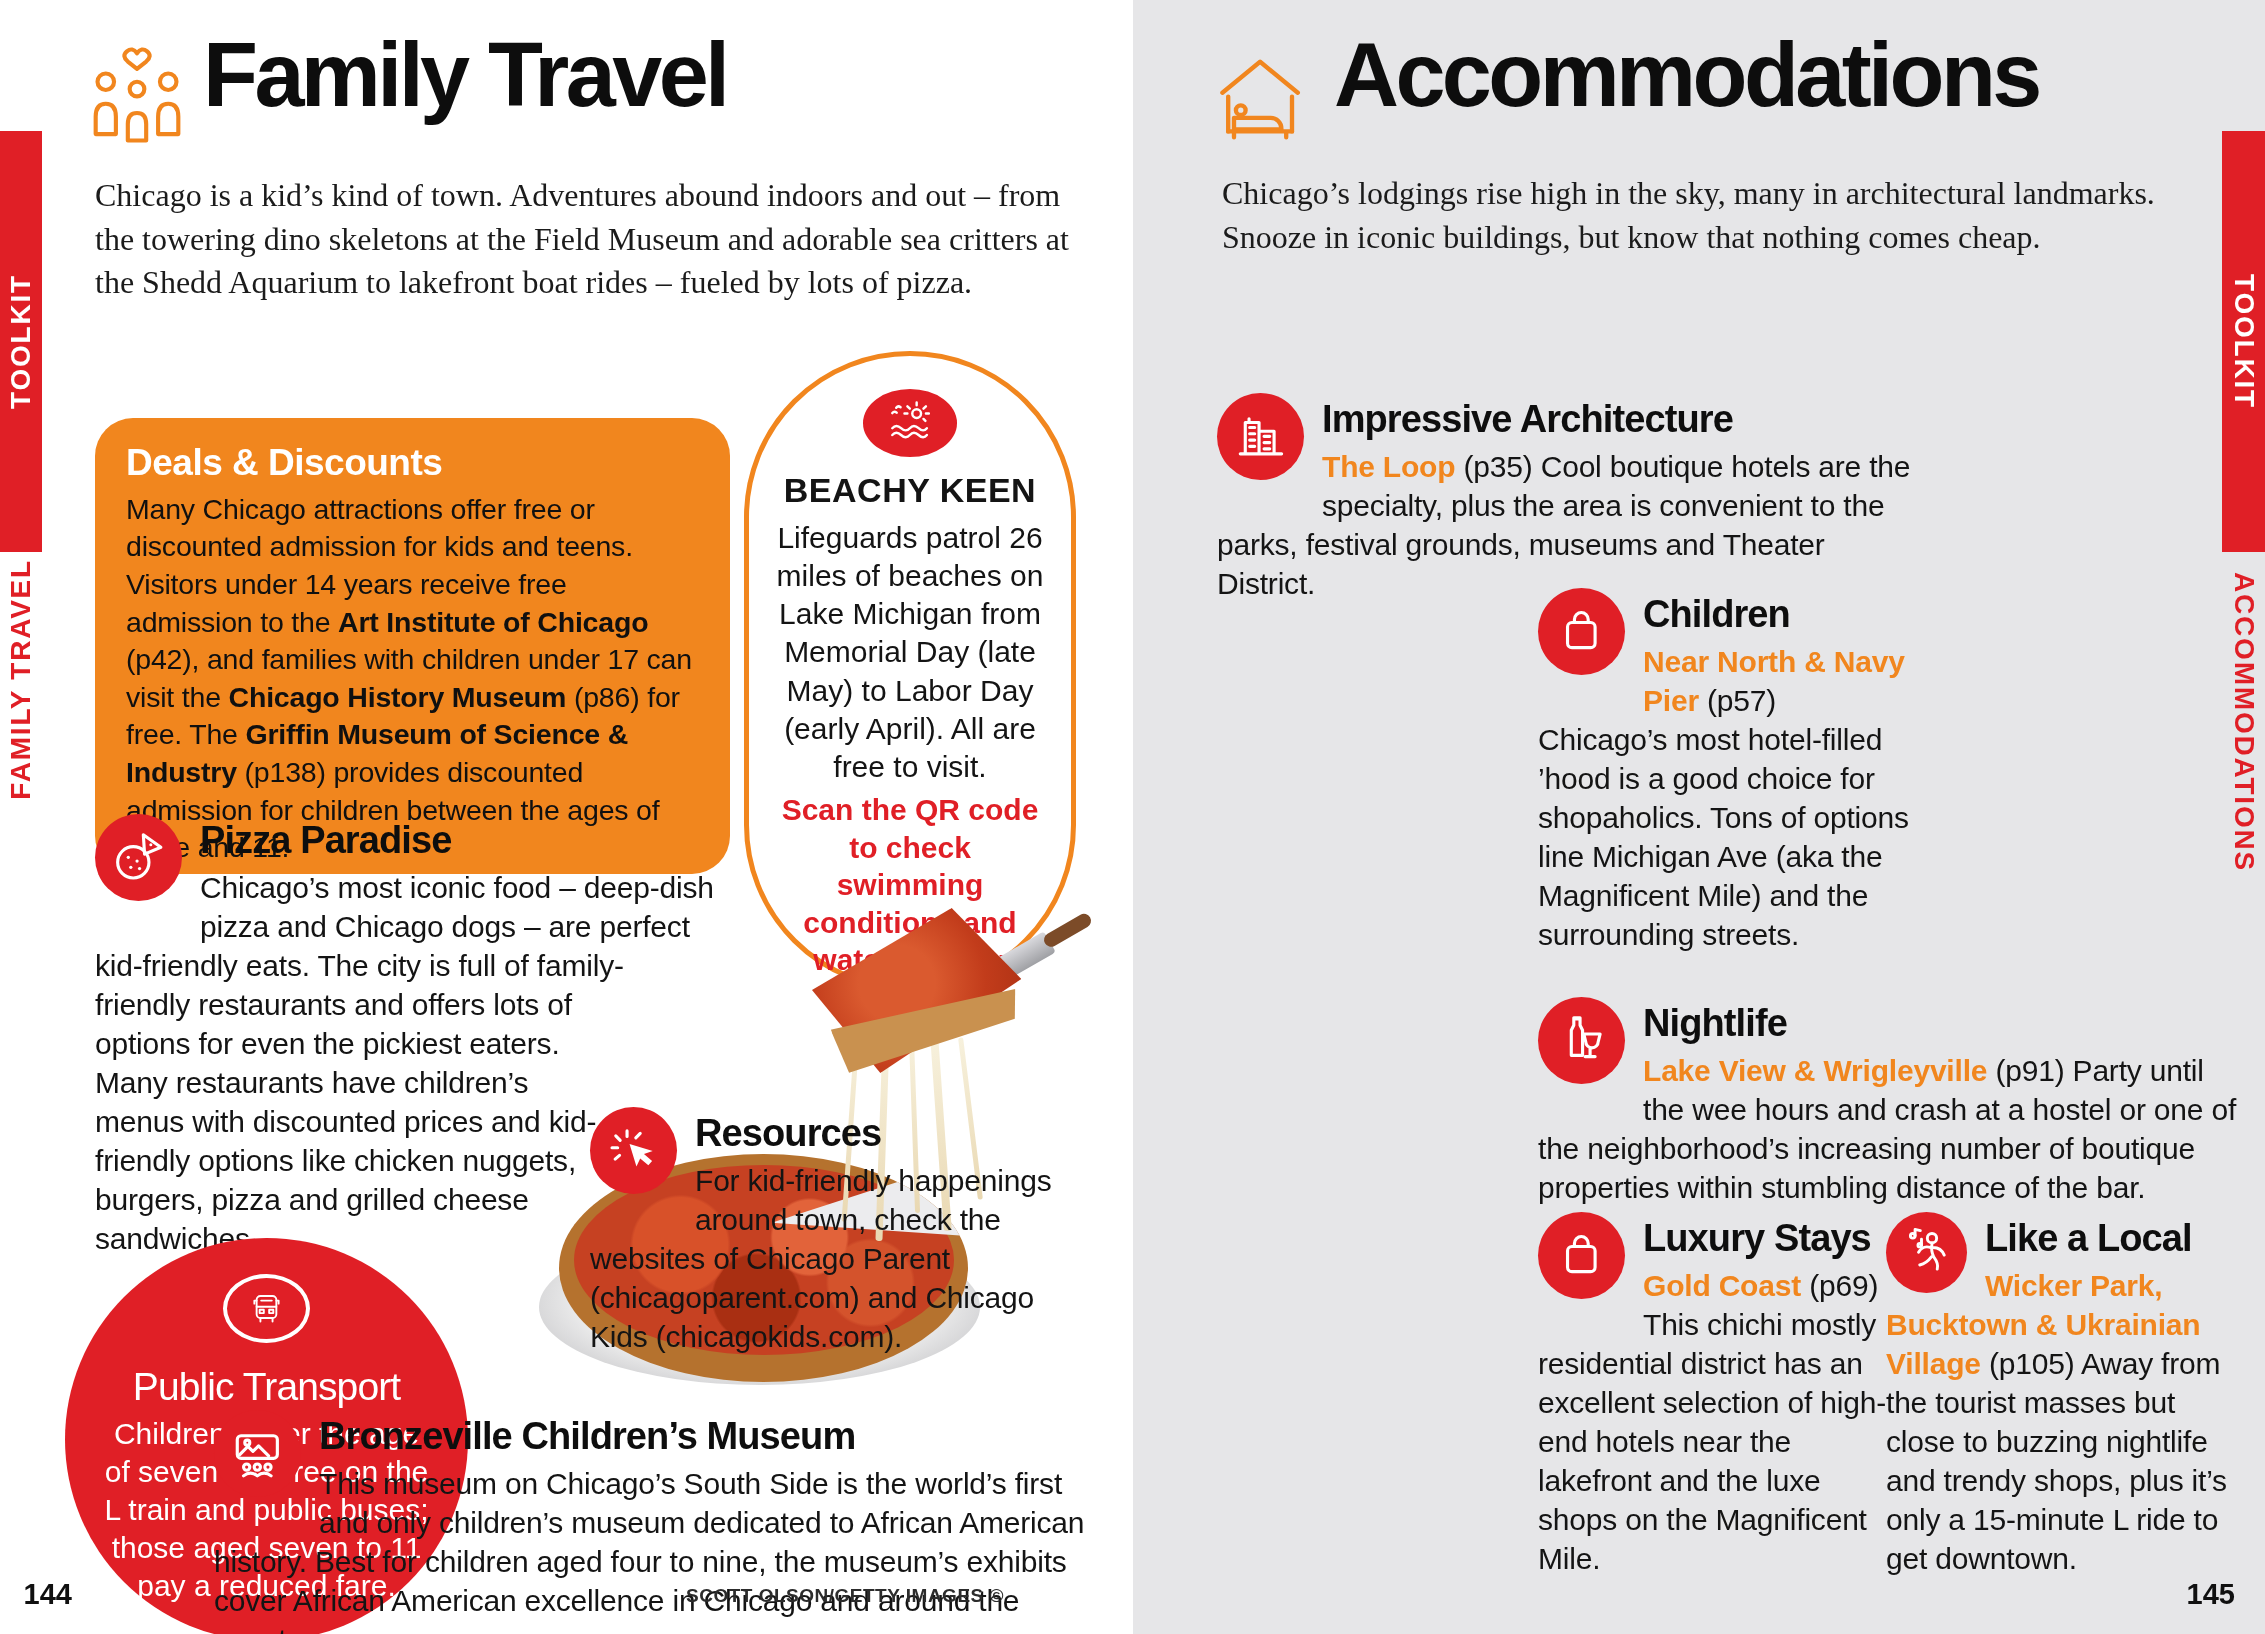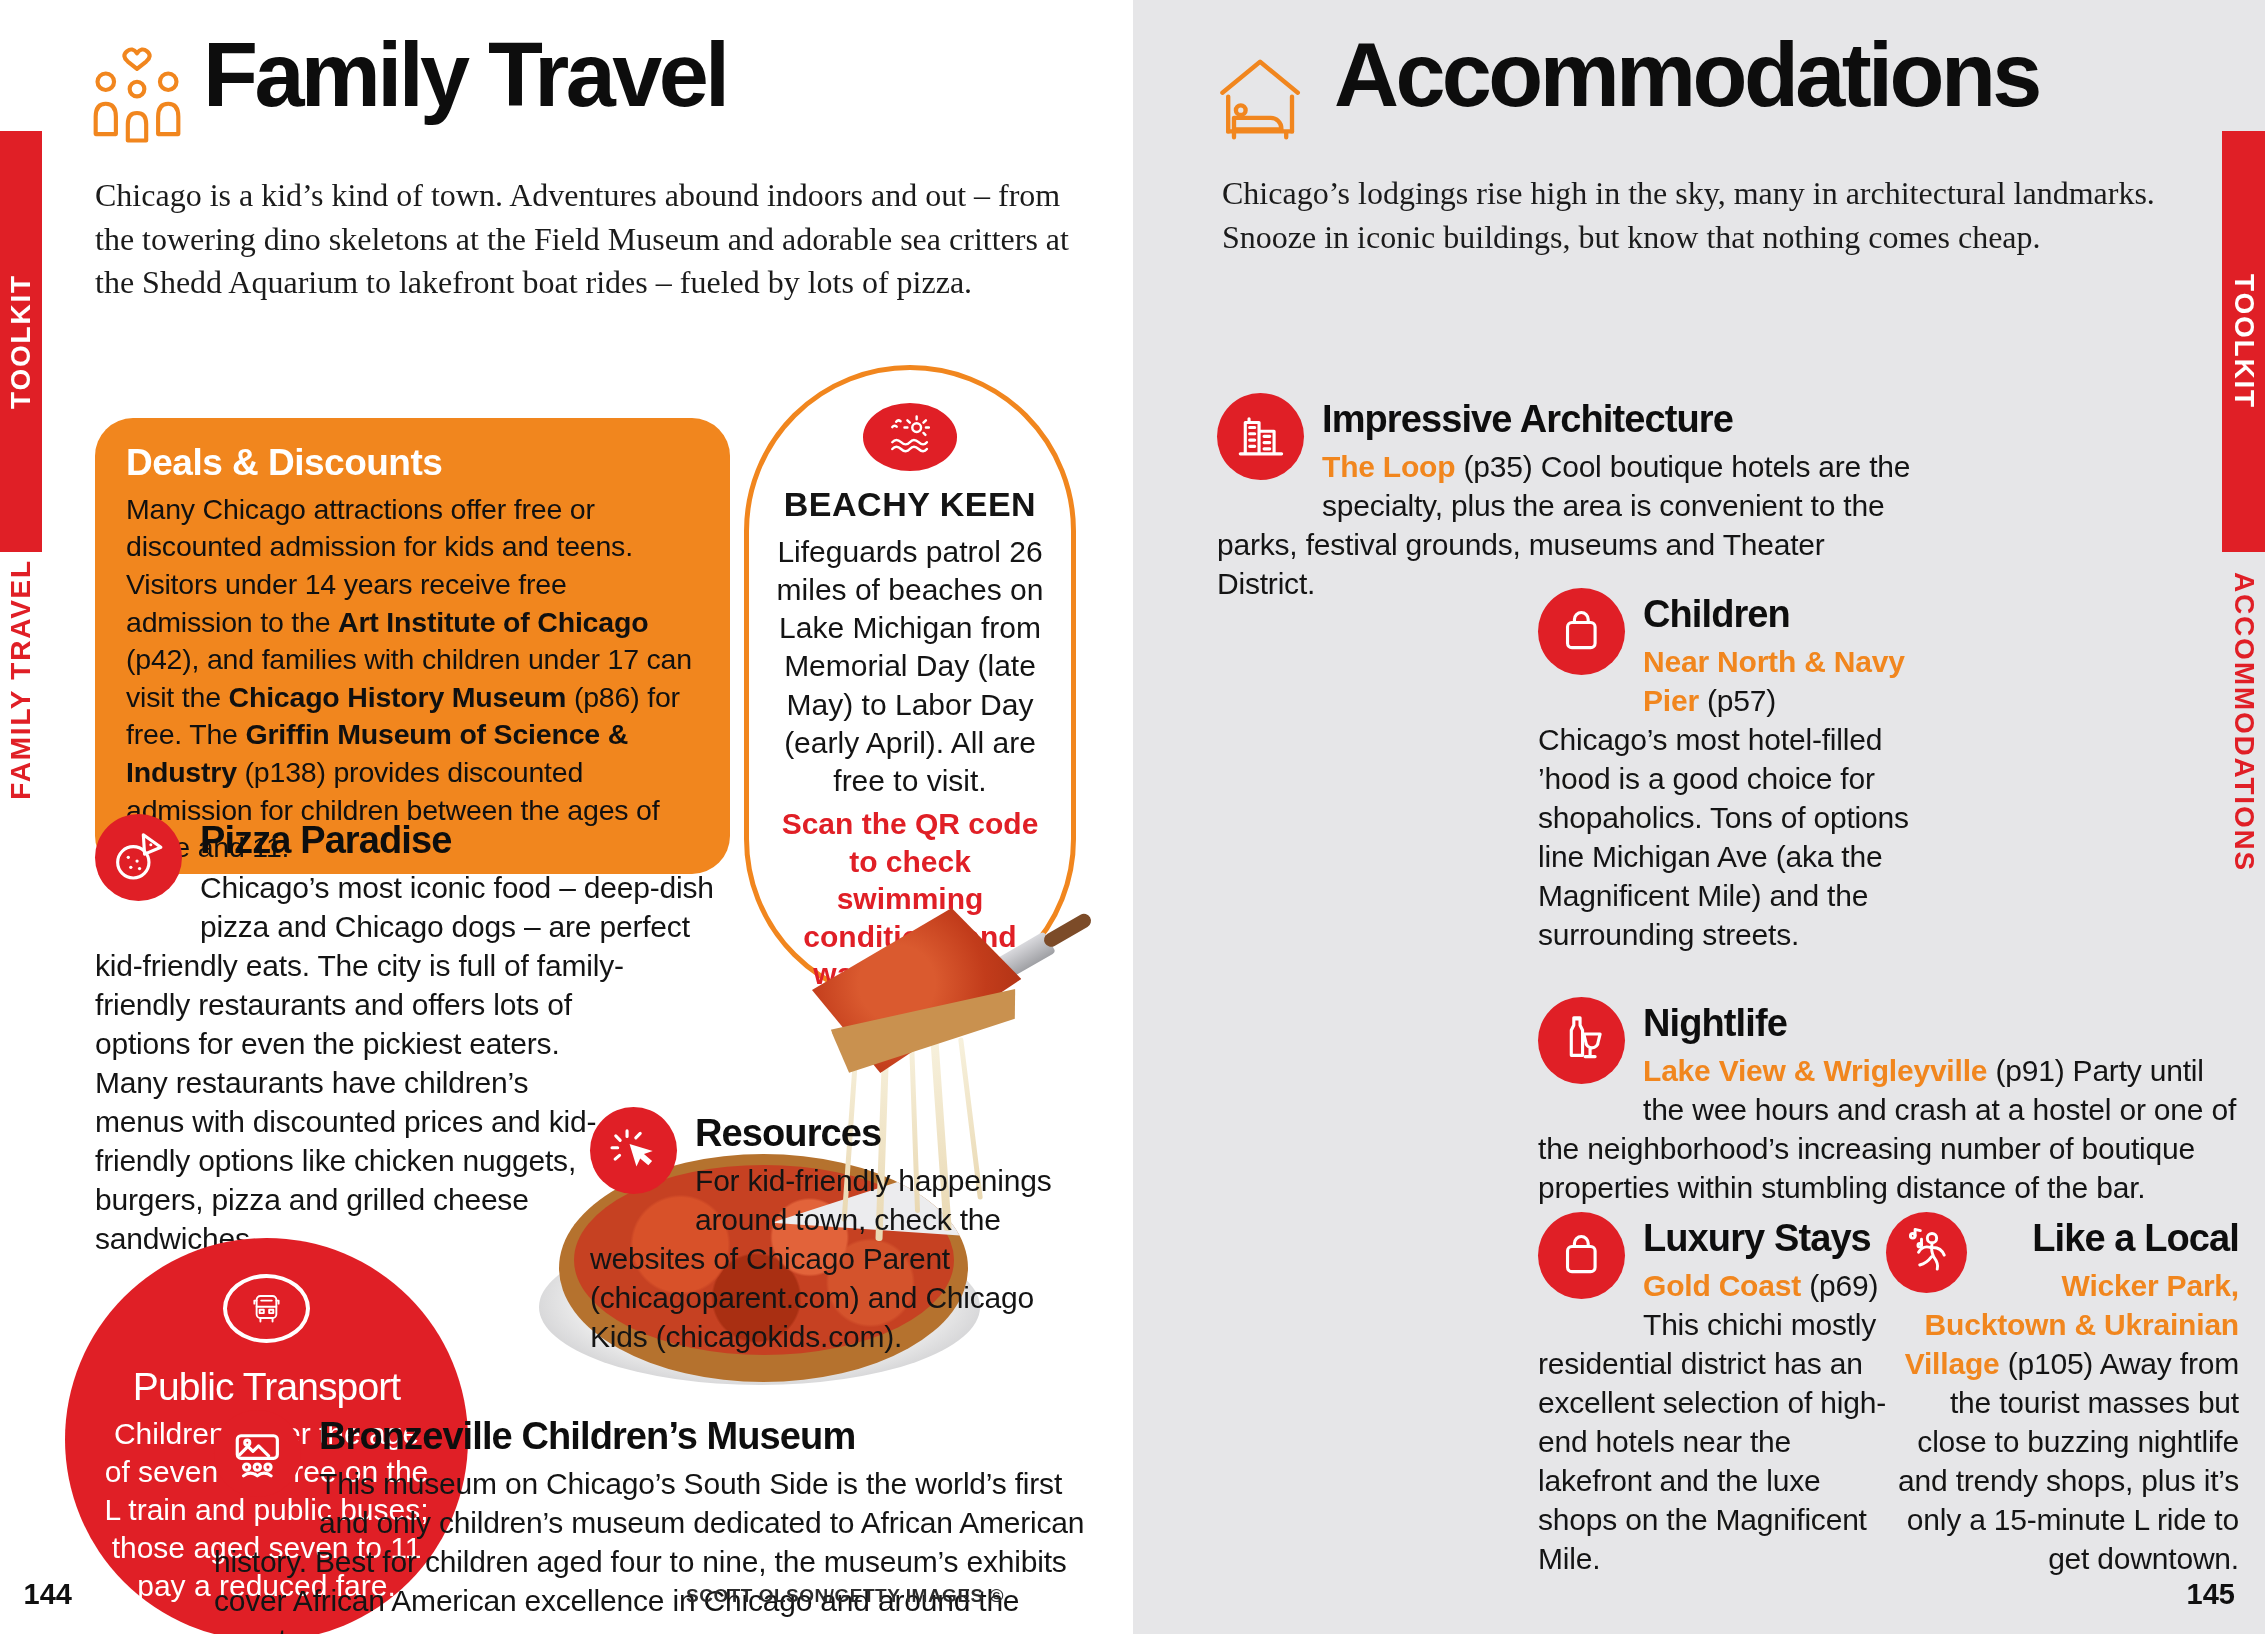--- a/index.html
+++ b/index.html
@@ -28,21 +28,21 @@
   .sec h3{font-size:38px;font-weight:bold;letter-spacing:-0.9px;padding-top:7.2px;margin-bottom:5.4px;color:#0e0e0e;}
   .sec p{font-size:30px;line-height:1.3;letter-spacing:-0.2px;}
   .lead{color:var(--orange);font-weight:bold;}
   .red-circle{background:var(--red);border-radius:50%;display:flex;align-items:center;justify-content:center;width:100%;height:100%;}
   .red-circle svg{width:72%;height:72%;}
   
   .deals{position:absolute;left:95px;top:418px;width:635px;height:456px;background:var(--orange);border-radius:38px;padding:23.5px 31px;}
   .deals h2{color:#fff;font-size:37px;font-weight:bold;letter-spacing:-0.5px;margin-bottom:7.2px;}
   .deals p{font-size:28.5px;line-height:1.32;letter-spacing:-0.2px;color:#101010;}
   
-  .beachy{position:absolute;left:744px;top:365px;width:332px;height:640px;background:#fff;border:5.4px solid var(--orange);border-radius:172px;padding:33px 27px;display:flex;flex-direction:column;align-items:center;text-align:center;}
+  .beachy{position:absolute;left:744px;top:351px;width:332px;height:640px;background:#fff;border:5.4px solid var(--orange);border-radius:172px;padding:33px 27px;display:flex;flex-direction:column;align-items:center;text-align:center;}
   .beachy .cicon{width:94px;height:94px;}
   .beachy h2{font-size:34px;font-weight:bold;letter-spacing:0.5px;margin-top:14.5px;}
   .beachy p{font-size:30px;line-height:1.27;margin-top:9px;}
   .beachy .cta{color:var(--red);font-weight:bold;font-size:30px;line-height:1.25;margin-top:5.4px;}
   .qr{width:98px;height:98px;margin-top:9px;}
   
   .pizza-art{position:absolute;left:523px;top:930px;width:517px;height:496px;}
   .plate{position:absolute;left:16.3px;top:299px;width:441px;height:156px;border-radius:50%;background:radial-gradient(ellipse at 50% 45%,#f0f0f0 0 55%,#cfcfd1 78%,#bdbdbf);}
   .pie{position:absolute;left:36px;top:224px;width:409px;height:228px;border-radius:50%;background:#b5722e;overflow:hidden;}
   .pie .sauce{position:absolute;inset:11px 14.5px 27px 14.5px;border-radius:50%;
@@ -297,21 +297,21 @@
             <svg class="glyph" viewBox="0 0 100 100">
           <rect x="28" y="36" width="44" height="40" rx="7"></rect>
           <path d="M39 36v-5a11 11 0 0 1 22 0v5"></path>
         </svg>
           </div>
       </div>
       <h3>Luxury Stays</h3>
       <p><span class="lead">Gold Coast</span><span> (p69) This chichi mostly residential district has an excellent selection of high-end hotels near the lakefront and the luxe shops on the Magnificent Mile.</span></p>
     </div>
 
-    <div class="sec" style="left:753px;top:1210px;width:353px;text-align:right;">
+    <div class="sec" style="left:753px;top:1210px;width:353px;">
       <div class="cicon" style="width:81px;height:81px;">
         <div class="red-circle">
             <svg class="glyph" viewBox="0 0 100 100">
           <circle cx="60" cy="26" r="8"></circle>
           <path d="M60 36c-2 10 0 16 3 22M58 42c-10-3-17 1-21 8M62 42c10 0 16 6 19 13M63 58c6 8 8 14 6 21M59 58c-6 8-12 12-20 14"></path>
           <circle cx="27" cy="22" r="4"></circle>
               <path d="M31 22V11l9 2"></path>
           <circle cx="39" cy="38" r="3"></circle>
               <path d="M42 38V28"></path>
         </svg>

